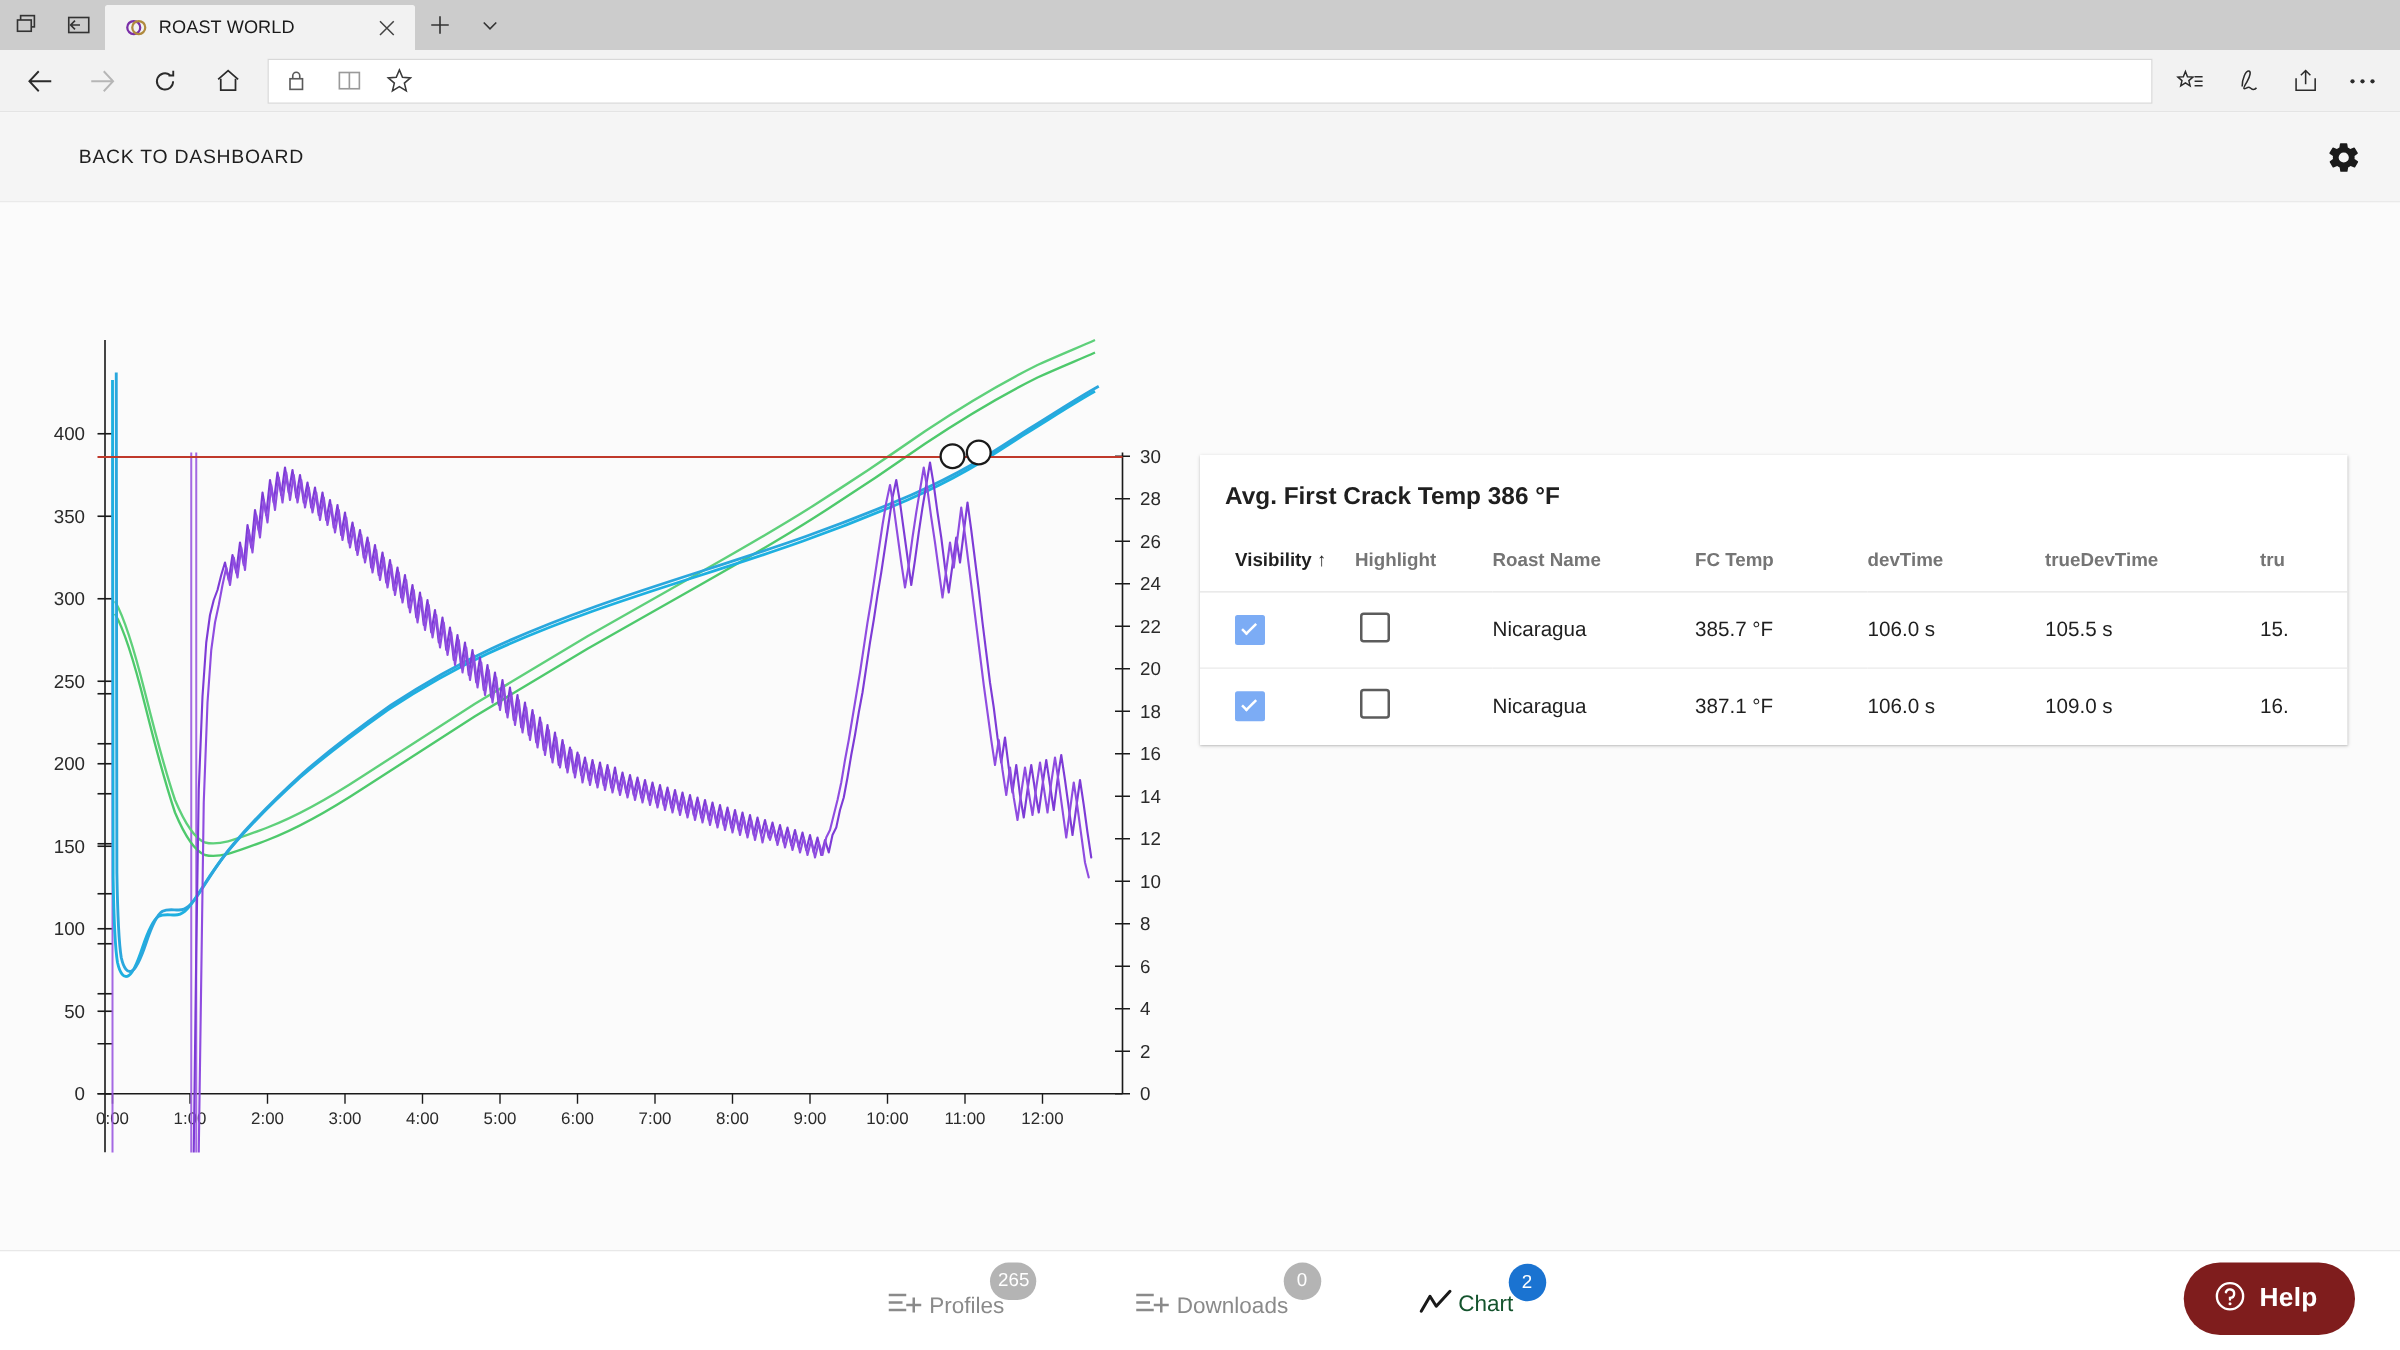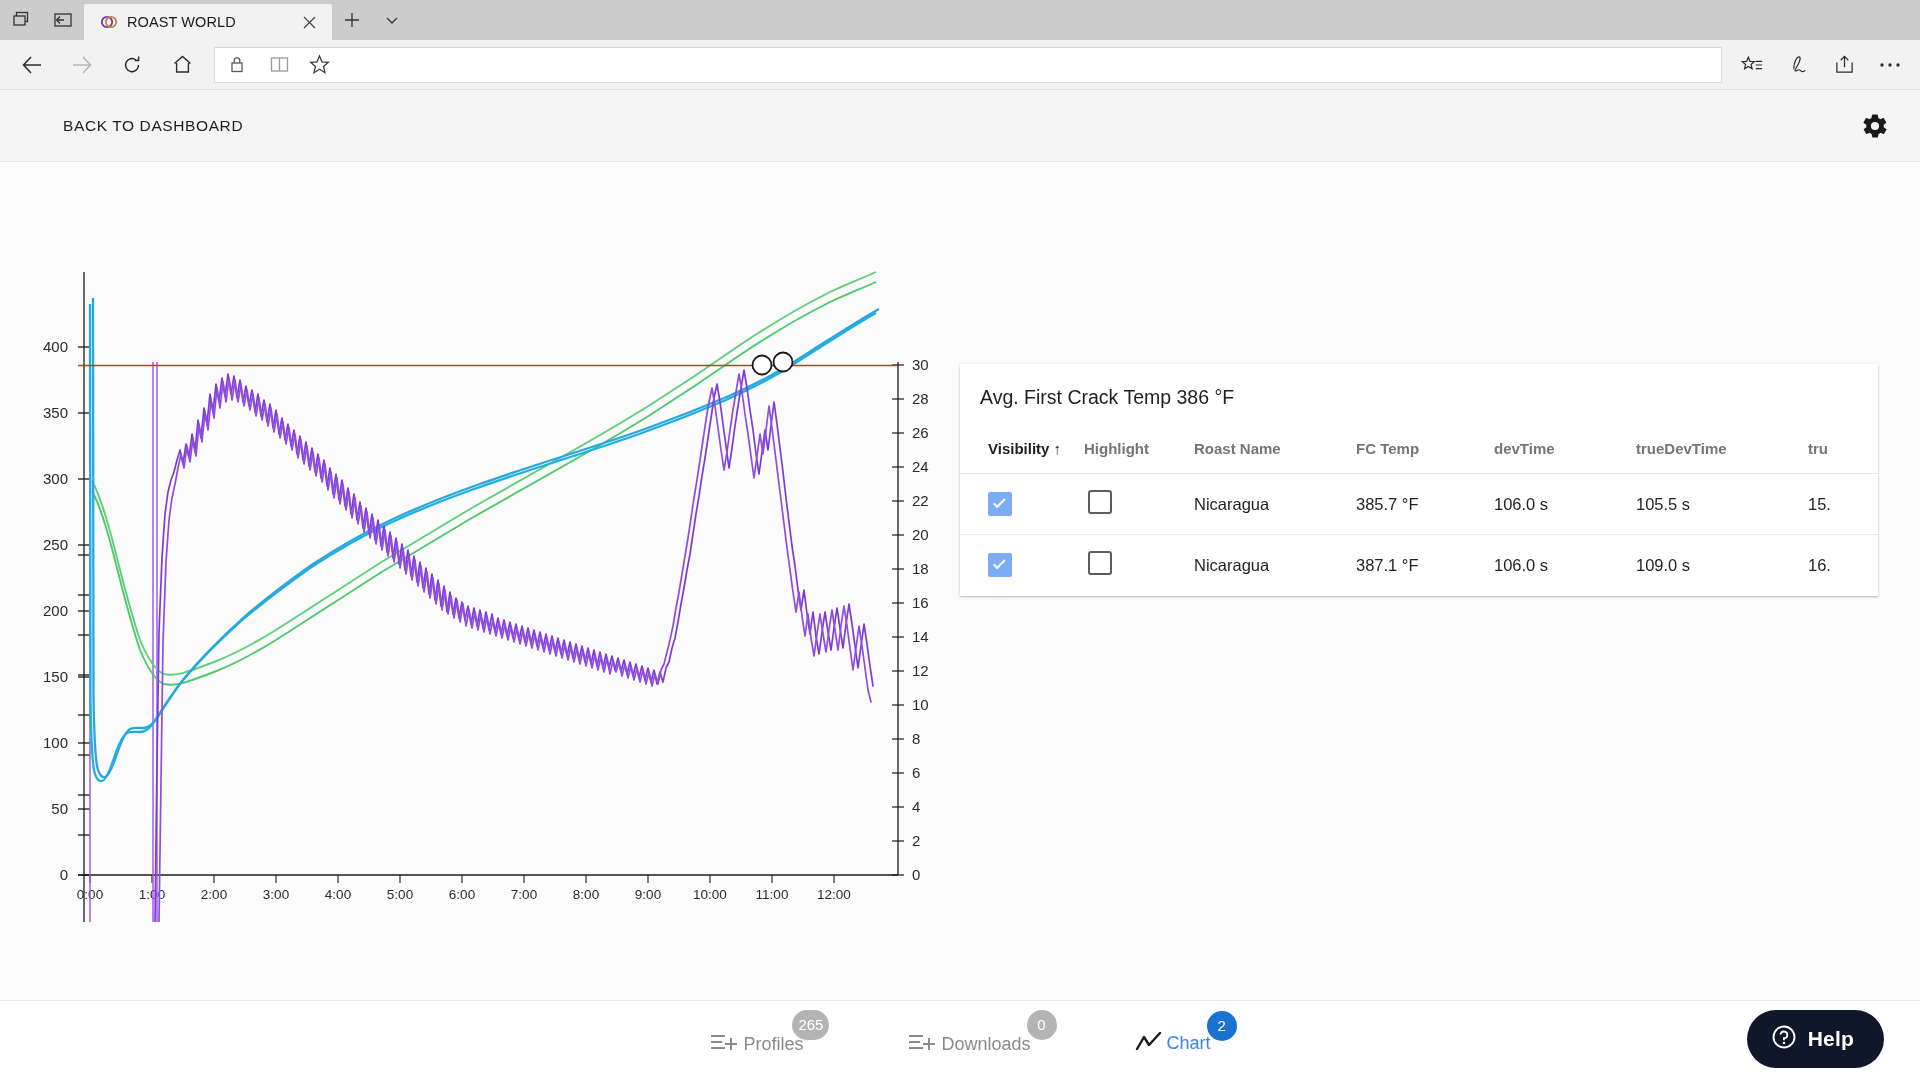--- a/index.html
+++ b/index.html
@@ -150,21 +150,21 @@
     width: 918px;
     background: #ffffff;
     box-shadow: 0 1px 3px rgba(0,0,0,.18), 0 1px 1px rgba(0,0,0,.10);
     overflow: hidden;
   }
   .card-title {
     font-size: 19.5px;
     color: #1f1f1f;
     padding: 22px 0 0 20px;
     height: 62px;
-    font-weight: 400;
+    font-weight: 700;
   }
   .tbl { width: 100%; border-collapse: collapse; table-layout: fixed; }
   .tbl th {
     text-align: left;
     font-size: 15px;
     font-weight: 700;
     color: #757575;
     padding: 14px 0 16px 0;
     border-bottom: 1px solid #e4e4e4;
     white-space: nowrap;
@@ -221,39 +221,39 @@
   .nav-item {
     position: relative;
     display: flex;
     align-items: flex-end;
     gap: 4px;
     padding: 4px 10px 2px 10px;
   }
   .nav-icon { display: flex; align-items: center; color: #8a8a8a; }
   .nav-icon.active { color: #1a1a1a; }
   .nav-label { font-size: 18px; color: #8a8a8a; line-height: 1; padding-bottom: 1px; }
-  .nav-label.active { color: #3b82f6; }
+  .nav-label.active { color: #14532d; }
   .badge {
     position: absolute;
     top: -16px; right: -16px;
     min-width: 30px; height: 30px;
     border-radius: 15px;
     background: #b4b4b4;
     color: #ffffff;
     font-size: 15px;
     display: flex; align-items: center; justify-content: center;
     padding: 0 6px;
   }
   .badge.blue { background: #1a73d1; }
 
   .help-pill {
     position: absolute;
     right: 36px; bottom: 12px;
     height: 58px;
-    background: #0f172a;
+    background: #7f1d1d;
     border-radius: 29px;
     display: flex; align-items: center;
     gap: 11px;
     padding: 0 30px 0 24px;
     color: #ffffff;
   }
   .help-text { font-size: 21px; font-weight: 700; letter-spacing: .2px; }
 </style>
 </head>
 <body>

